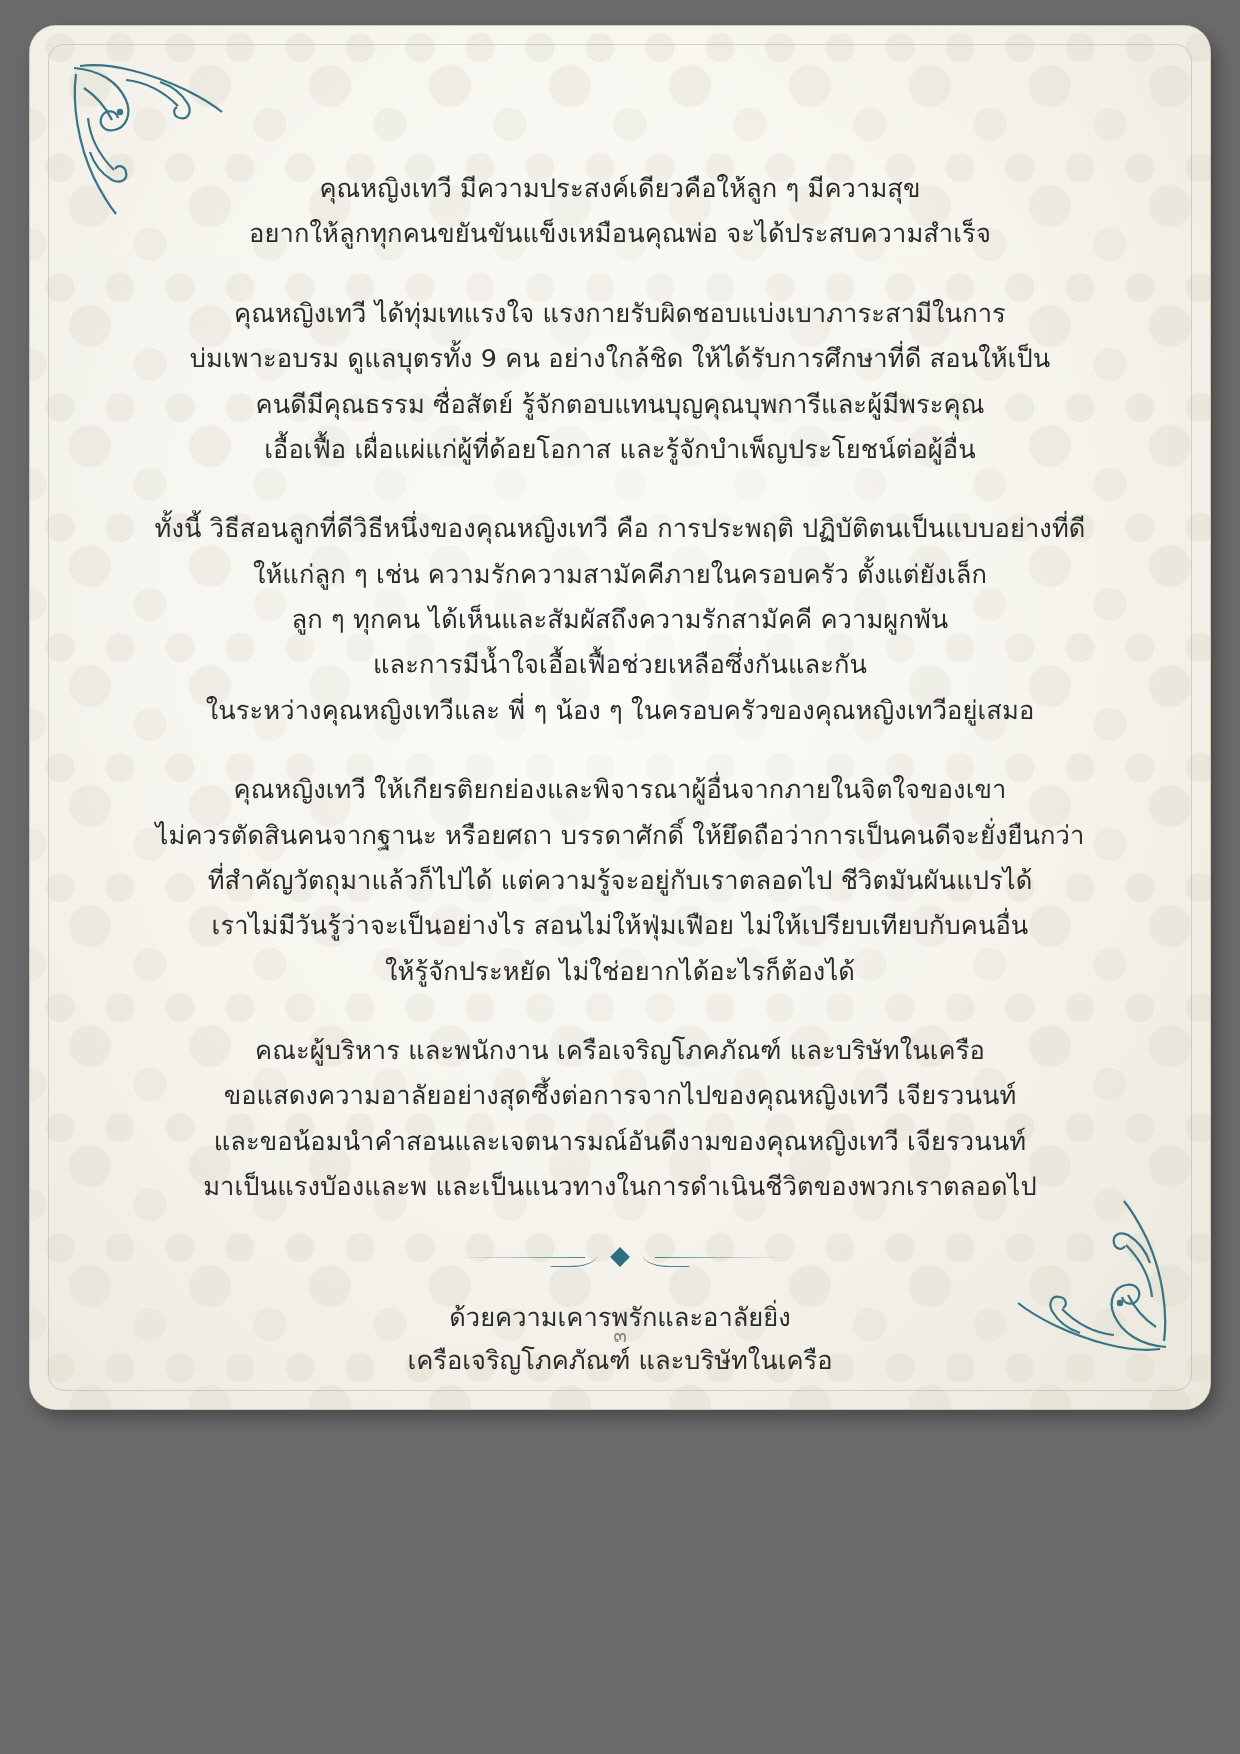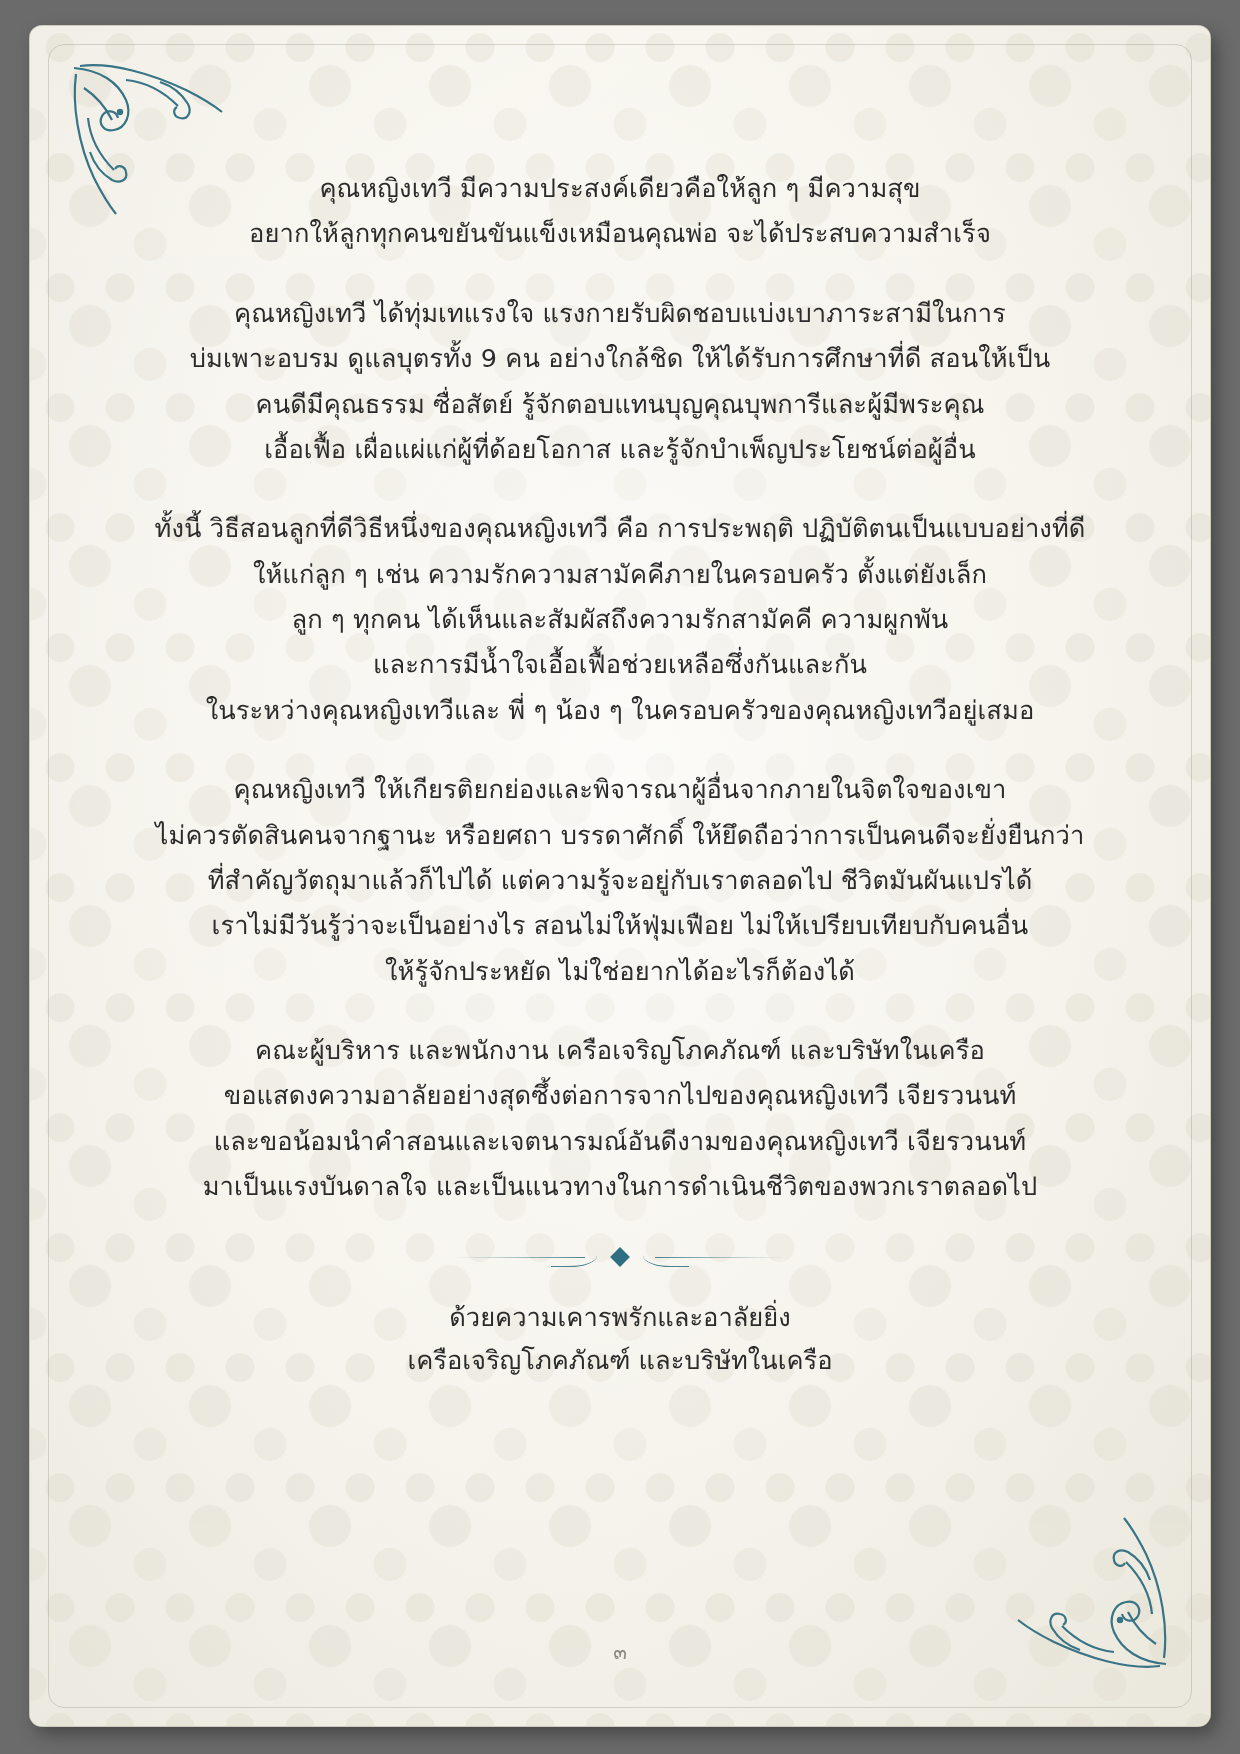--- a/index.html
+++ b/index.html
@@ -11,22 +11,22 @@
     width: 1240px;
     height: 1754px;
     font-family: "DejaVu Sans", "Liberation Sans", sans-serif;
   }
 
   .page-frame {
     position: absolute;
     left: 30px;
     top: 26px;
     width: 1180px;
-    height: 1700px;
-    border-radius: 12px;
+    height: 1383px;
+    border-radius: 26px;
     background: #f6f4ec;
     box-shadow: 0 0 0 1px #cfcabb, 6px 8px 18px rgba(0,0,0,0.35);
     overflow: hidden;
   }
 
   
   .paper-texture {
     position: absolute;
     inset: 0;
     background-color: #f4f2ea;
@@ -189,21 +189,21 @@
 และการมีน้ำใจเอื้อเฟื้อช่วยเหลือซึ่งกันและกัน
 ในระหว่างคุณหญิงเทวีและ พี่ ๆ น้อง ๆ ในครอบครัวของคุณหญิงเทวีอยู่เสมอ</p>
     <p class="para">คุณหญิงเทวี ให้เกียรติยกย่องและพิจารณาผู้อื่นจากภายในจิตใจของเขา
 ไม่ควรตัดสินคนจากฐานะ หรือยศถา บรรดาศักดิ์ ให้ยึดถือว่าการเป็นคนดีจะยั่งยืนกว่า
 ที่สำคัญวัตถุมาแล้วก็ไปได้ แต่ความรู้จะอยู่กับเราตลอดไป ชีวิตมันผันแปรได้
 เราไม่มีวันรู้ว่าจะเป็นอย่างไร สอนไม่ให้ฟุ่มเฟือย ไม่ให้เปรียบเทียบกับคนอื่น
 ให้รู้จักประหยัด ไม่ใช่อยากได้อะไรก็ต้องได้</p>
     <p class="para">คณะผู้บริหาร และพนักงาน เครือเจริญโภคภัณฑ์ และบริษัทในเครือ
 ขอแสดงความอาลัยอย่างสุดซึ้งต่อการจากไปของคุณหญิงเทวี เจียรวนนท์
 และขอน้อมนำคำสอนและเจตนารมณ์อันดีงามของคุณหญิงเทวี เจียรวนนท์
-มาเป็นแรงบันดาลใจ และเป็นแนวทางในการดำเนินชีวิตของพวกเราตลอดไป</p>
+มาเป็นแรงบัองและพ และเป็นแนวทางในการดำเนินชีวิตของพวกเราตลอดไป</p>
 
     <div class="divider">
       <span class="line-l"></span>
       <span class="curl-l"></span>
       <span class="gem"></span>
       <span class="curl-r"></span>
       <span class="line-r"></span>
     </div>
 
     <div class="closing">ด้วยความเคารพรักและอาลัยยิ่ง

